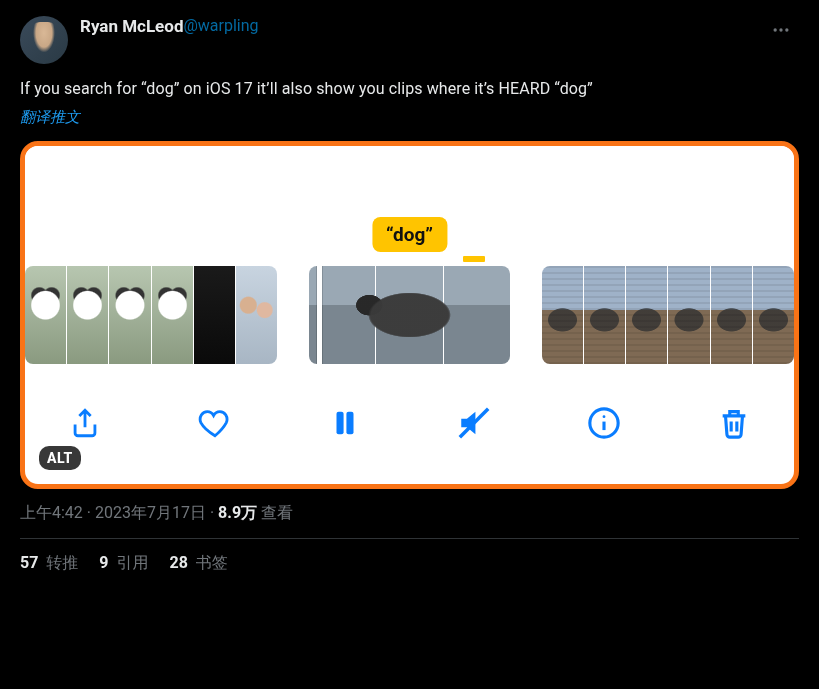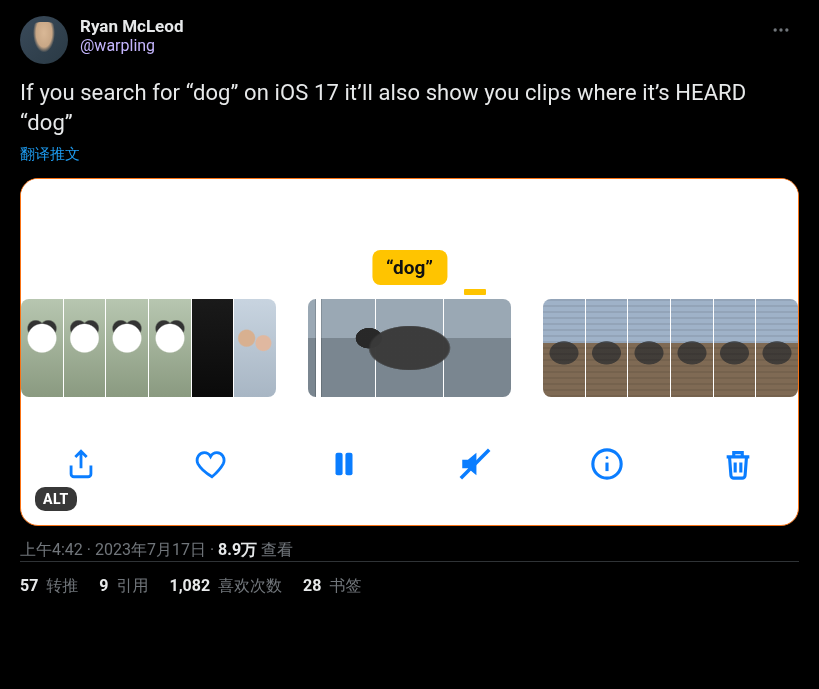--- a/index.html
+++ b/index.html
@@ -32,60 +32,60 @@
   .avatar::after {
     content: "";
     position: absolute;
     top: 6px; left: 10px;
     width: 28px; height: 36px;
     background: radial-gradient(ellipse at 50% 30%, #d9b896 0%, #c9a786 40%, transparent 55%);
     border-radius: 10px 10px 6px 6px;
   }
   .user {
     display: flex;
-    flex-direction: column;
     line-height: 1.2;
   }
   .name {
     font-weight: 700;
     font-size: 17px;
     color: #e7e9ea;
   }
   .handle {
     font-size: 16px;
-    color: #c4b5fd;
+    color: #0369a1;
   }
   .more {
     margin-left: auto;
     color: #71767b;
     padding: 4px 8px;
     cursor: pointer;
   }
   .more svg { width: 20px; height: 20px; fill: currentColor; }
   .tweet-text {
-    font-size: 22px;
+    font-size: 16px;
     line-height: 1.35;
     color: #e7e9ea;
     margin-bottom: 8px;
     font-weight: 400;
     letter-spacing: 0.1px;
   }
   .translate {
     color: #1d9bf0;
     font-size: 15px;
     margin-bottom: 14px;
     cursor: pointer;
+    font-style: italic;
   }
   .media {
     position: relative;
     border-radius: 18px;
     overflow: hidden;
     background: #fff;
     height: 348px;
-    border: 1px solid #f97316;
+    border: 5px solid #f97316;
     margin-bottom: 14px;
   }
   .media-top {
     height: 106px;
     background: #fff;
     position: relative;
   }
   .dog-label {
     position: absolute;
     bottom: 0;
@@ -207,20 +207,21 @@
     color: #fff;
     font-weight: 800;
     font-size: 14px;
     padding: 4px 8px;
     border-radius: 10px;
     letter-spacing: 0.5px;
   }
   .meta {
     color: #71767b;
     font-size: 16px;
+    margin-bottom: 14px;
   }
   .meta .views-num { color: #e7e9ea; font-weight: 700; }
   .divider {
     border-top: 1px solid #2f3336;
     margin: 0 0 14px 0;
   }
   .stats {
     display: flex;
     gap: 21px;
     font-size: 16px;
@@ -324,16 +325,15 @@
 
   <div class="meta">
     <span>上午4:42</span><span> · </span><span>2023年7月17日</span><span> · </span><span class="views-num">8.9万</span><span> 查看</span>
   </div>
 
   <div class="divider"></div>
 
   <div class="stats">
     <div><span class="num">57</span><span> 转推</span></div>
     <div><span class="num">9</span><span> 引用</span></div>
-    <div><span class="num">1,082</span><span> 喜欢次数</span></div>
     <div><span class="num">28</span><span> 书签</span></div>
   </div>
 </div>
 
 </body></html>

